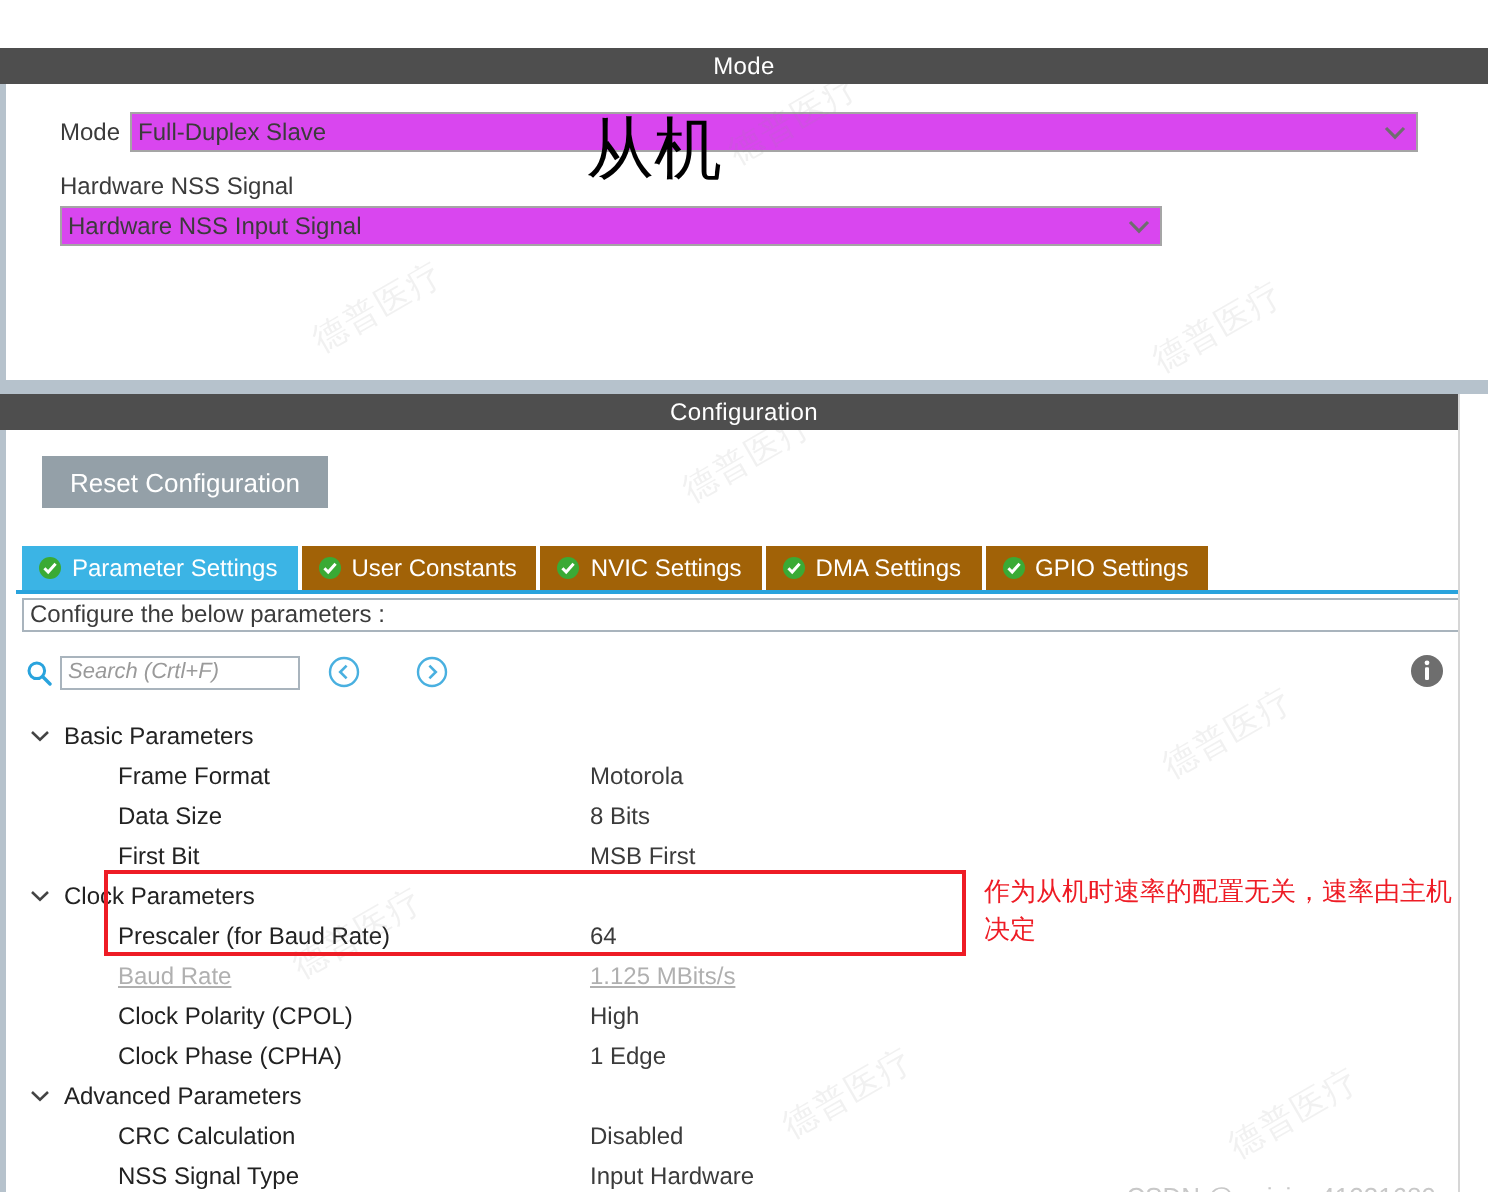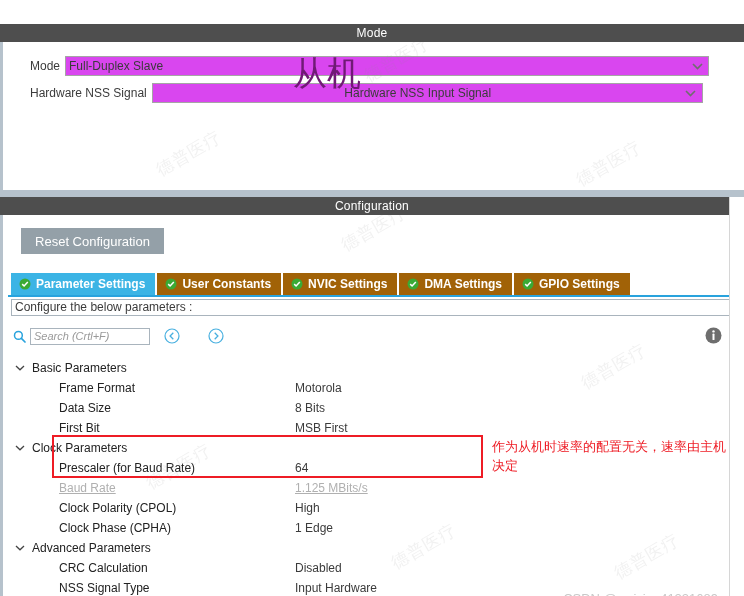--- a/index.html
+++ b/index.html
@@ -127,21 +127,20 @@
     cursor: pointer;
   }
 
   
   #tab-bar {
     position: absolute;
     left: 8px;
     top: 58px;
     height: 22px;
     display: flex;
-    font-weight: bold;
   }
   .tab {
     height: 22px;
     display: flex;
     align-items: center;
     padding: 0 10px 0 8px;
     background: #a16207;
     color: #ffffff;
     font-size: 12px;
     margin-right: 2px;
@@ -272,23 +271,23 @@
     color: #ee1c25;
     font-size: 13px;
     line-height: 19px;
     font-family: "DejaVu Sans", sans-serif;
     pointer-events: none;
   }
   #annot-congji {
     position: absolute;
     left: 290px;
     top: 16px;
-    color: #701a75;
+    color: #000000;
     font-size: 34px;
-    font-family: Liberation Mono, monospace;
+    font-family: Liberation Serif, serif;
     line-height: 36px;
     pointer-events: none;
   }
 
   
   #csdn {
     position: absolute;
     right: 26px;
     bottom: 8px;
     color: #c8c8c8;
@@ -320,23 +319,23 @@
       <div class="combo" style="width:644px;">
         <span class="combo-value">Full-Duplex Slave</span>
         <span class="combo-arrow">
           <svg width="11" height="7" viewBox="0 0 11 7">
               <path d="M1 1 L5.5 5.6 L10 1" fill="none" stroke="#6e6e6e" stroke-width="1.6"></path>
             </svg>
         </span>
       </div>
     </div>
 
-    <div class="form-row" style="left:27px; top:41px; width:686px;">
+    <div class="form-row" style="left:27px; top:41px; width:686px;flex-direction:column;">
       <span class="form-label">Hardware NSS Signal</span>
-      <div class="combo" style="width:551px;text-align:center;">
+      <div class="combo" style="width:551px;">
         <span class="combo-value">Hardware NSS Input Signal</span>
         <span class="combo-arrow">
           <svg width="11" height="7" viewBox="0 0 11 7">
               <path d="M1 1 L5.5 5.6 L10 1" fill="none" stroke="#6e6e6e" stroke-width="1.6"></path>
             </svg>
         </span>
       </div>
     </div>
 
     <div class="wm" style="left:358px; top:6px;">德普医疗</div>

